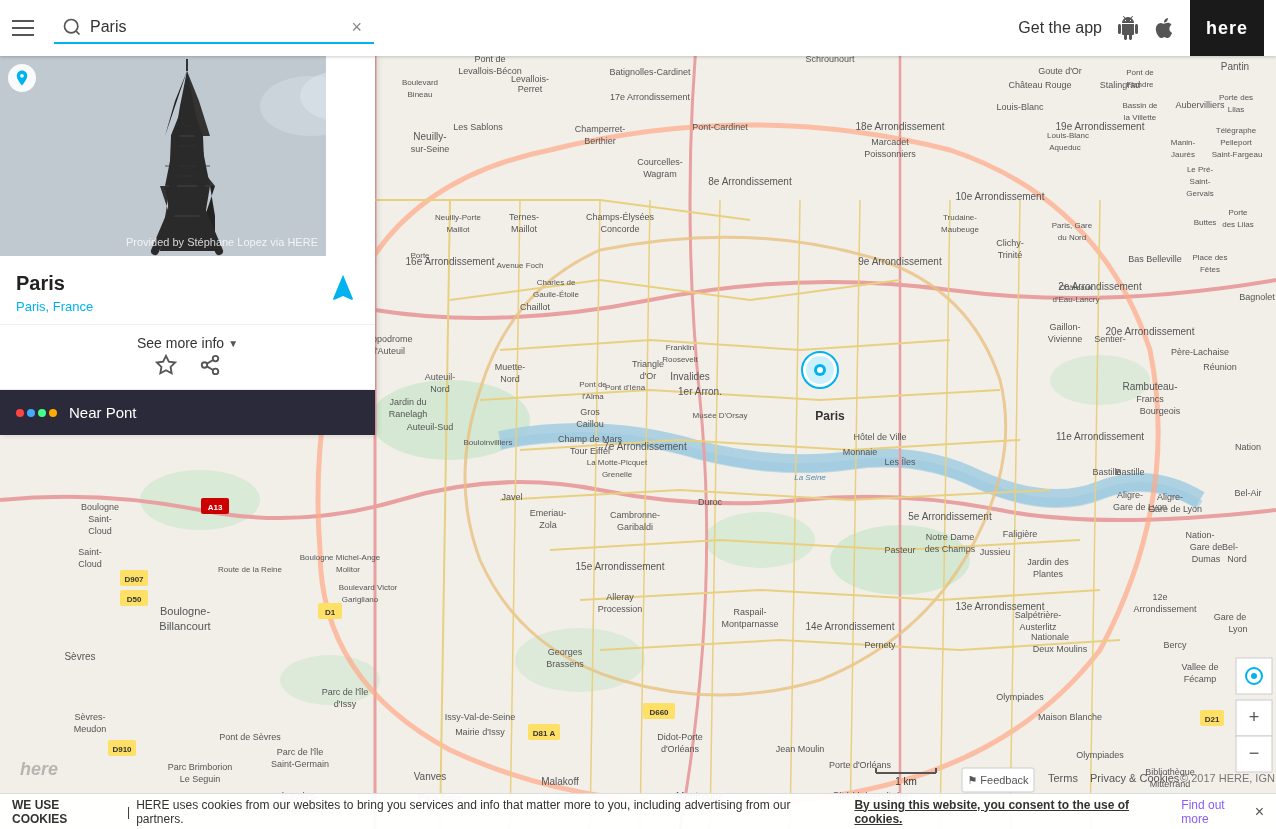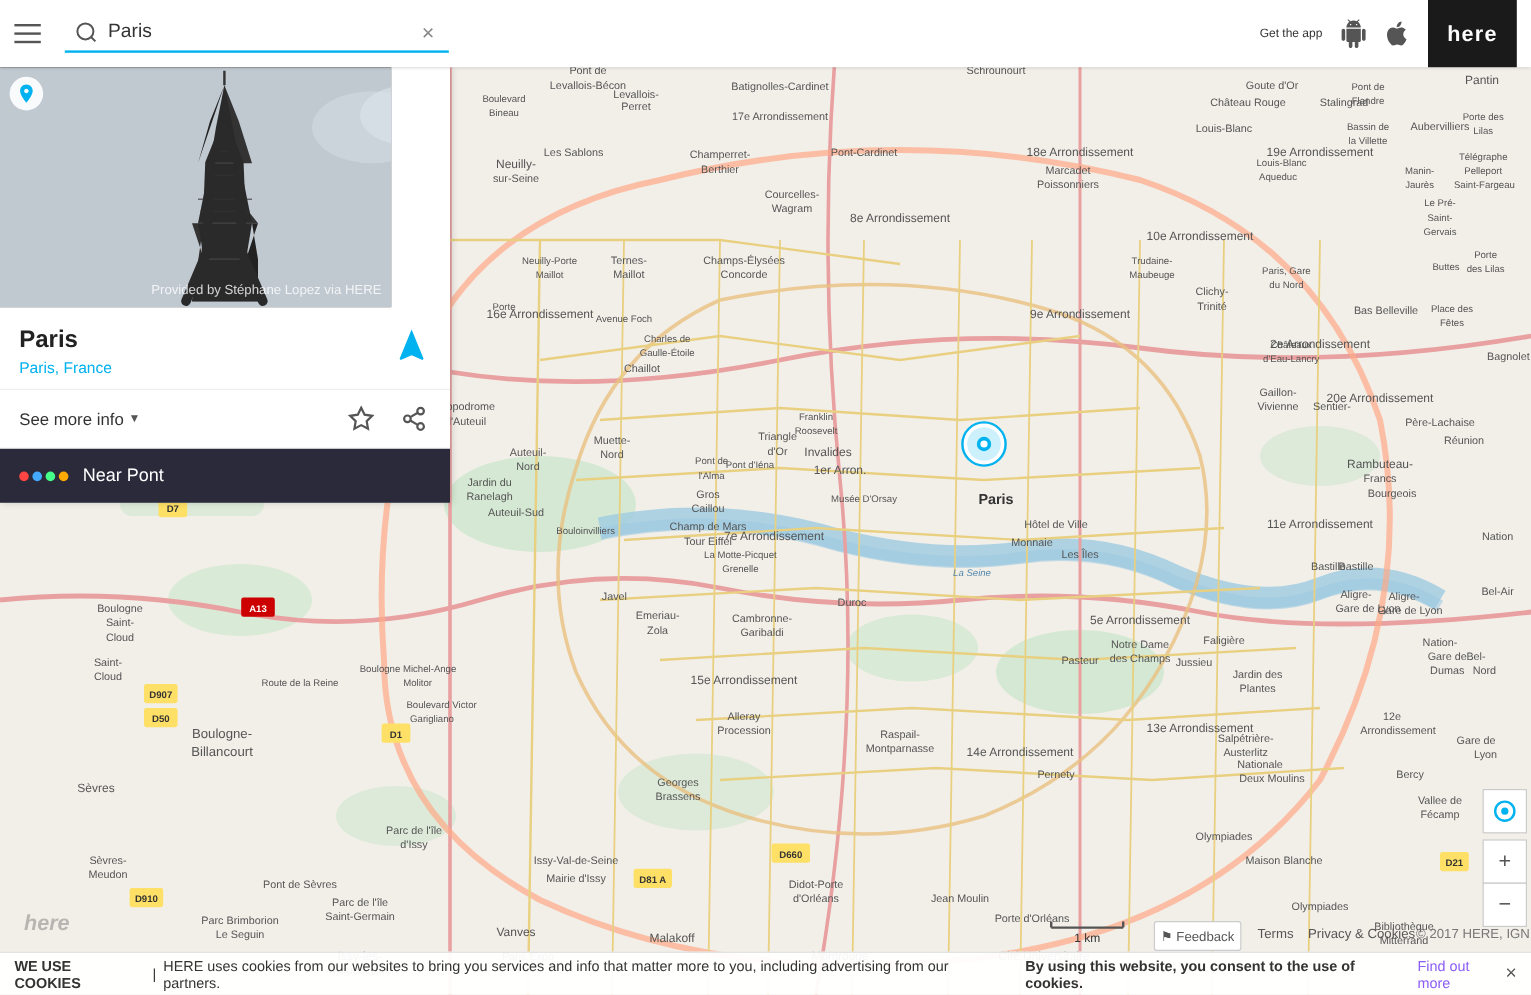--- a/index.html
+++ b/index.html
@@ -82,21 +82,21 @@
       margin-left: auto;
       cursor: pointer;
       color: #888;
       font-size: 18px;
       padding: 0 4px;
     }
 
     .header-spacer { flex: 1; }
 
     #get-app-label {
-      font-size: 10px;
+      font-size: 16px;
       color: #333;
       margin-right: 12px;
     }
 
     #android-icon {
       width: 28px;
       height: 28px;
       margin-right: 8px;
       display: flex;
       align-items: center;
@@ -186,20 +186,21 @@
       margin-bottom: 0;
       text-align: right;
     }
 
     #action-row {
       display: flex;
       align-items: center;
       justify-content: space-between;
       padding: 10px 16px;
       border-bottom: 1px solid #eee;
+      flex-direction: column;
     }
 
     #see-more-info {
       display: flex;
       align-items: center;
       font-size: 14px;
       color: #333;
       cursor: pointer;
     }
 
@@ -833,18 +834,18 @@
       <div class="near-dot" style="background:#ffaa00;"></div>
     </div>
     <span id="near-label">Near Pont</span>
   </div>
 </div>
 
 <div id="bottom-bar">
   <span id="cookie-we">WE USE COOKIES</span>
   <span style="margin:0 6px;">|</span>
   <span id="cookie-text">HERE uses cookies from our websites to bring you services and info that matter more to you, including advertising from our partners.</span>
-  <span style="margin-left:20px;">
+  <span style="margin-left:20px;text-decoration:underline;">
     <span id="cookie-bold">By using this website, you consent to the use of cookies.</span>
   </span>
   <span id="find-out-more">Find out more</span>
   <span id="cookie-close">×</span>
 </div>
 
 </body></html>

